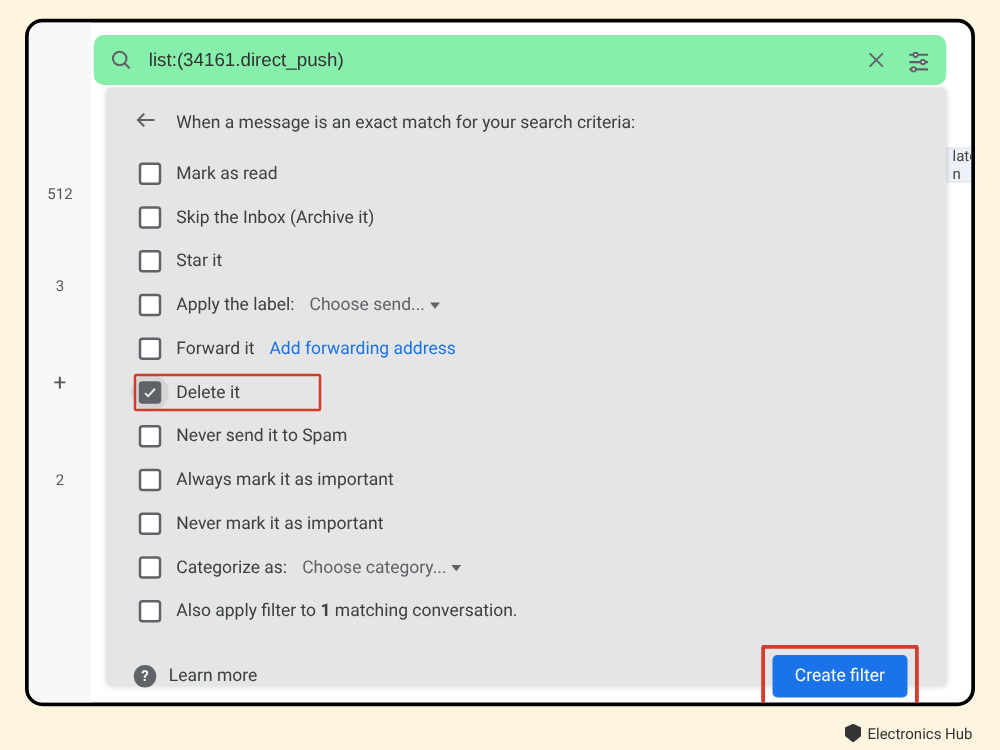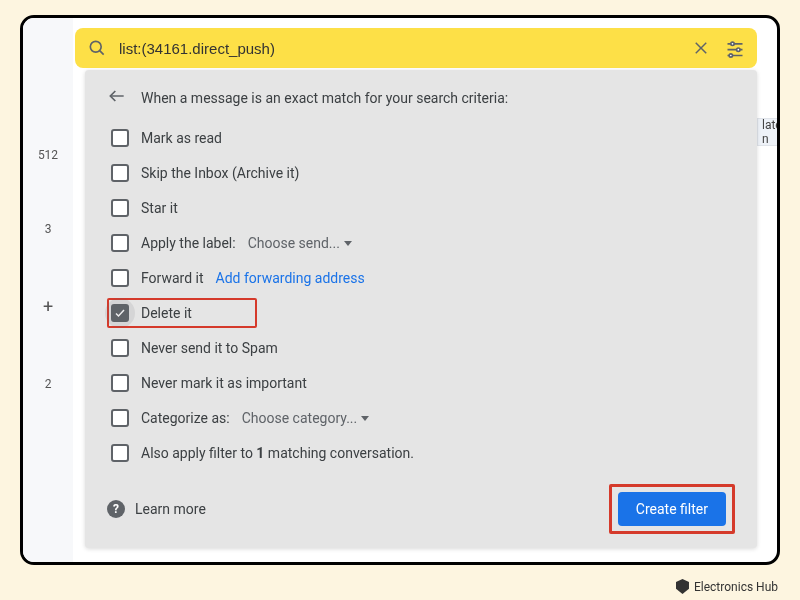--- a/index.html
+++ b/index.html
@@ -43,21 +43,21 @@
     font-size: 12px;
     color: #555;
     text-align: center;
   }
   .sidebar div { margin-bottom: 60px; cursor:pointer; }
   .sidebar .plus { font-size: 18px; color: #555; }
   .searchbar {
     position: absolute;
     left: 52px; right: 20px; top: 10px;
     height: 40px;
-    background: #fde047;
+    background: #86efac;
     border-radius: 8px;
     display: flex;
     align-items: center;
     padding: 0 10px;
     gap: 10px;
   }
   .searchbar .query {
     flex: 1;
     font-size: 15px;
     color: #333;
@@ -260,20 +260,24 @@
             </svg>
         </span>
         <span>Delete it</span>
       </div>
 
       <div class="opt-row">
         <span class="cb"></span>
         <span>Never send it to Spam</span>
       </div>
 
+      <div class="opt-row">
+        <span class="cb"></span>
+        <span>Always mark it as important</span>
+      </div>
 
       <div class="opt-row">
         <span class="cb"></span>
         <span>Never mark it as important</span>
       </div>
 
       <div class="opt-row">
         <span class="cb"></span>
         <span>Categorize as:</span>
         <span class="dropdown">

